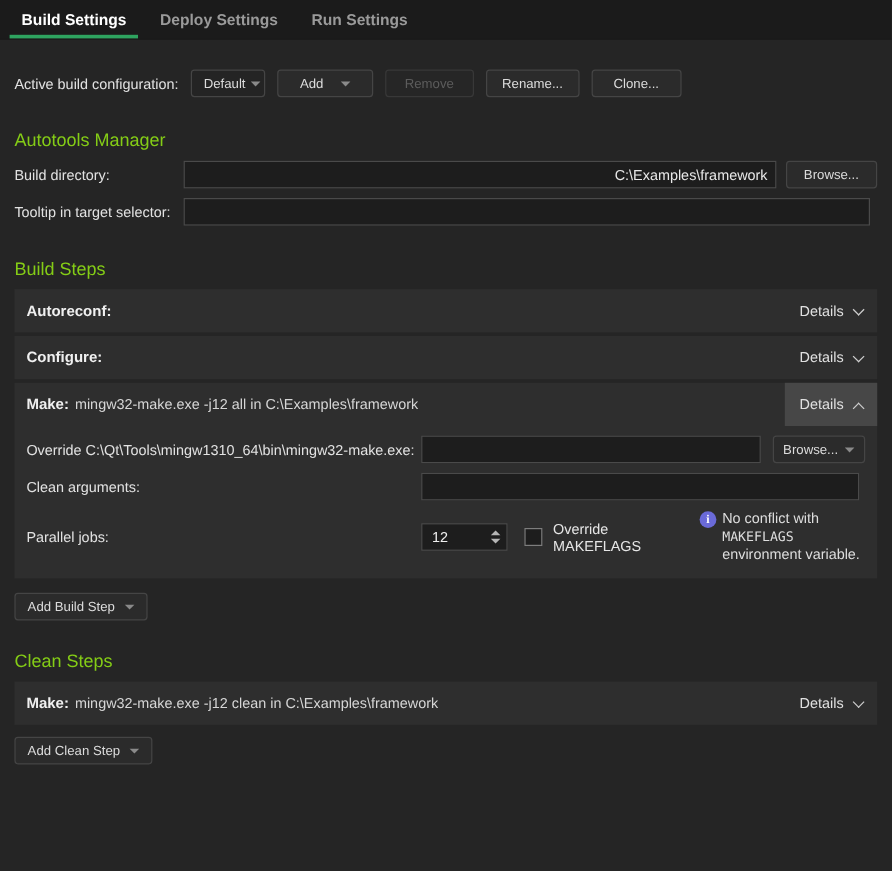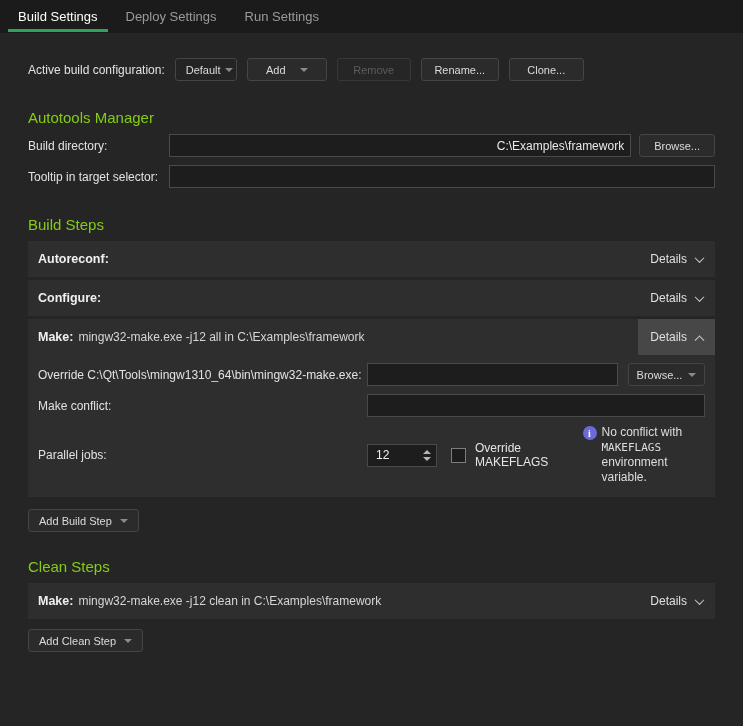--- a/index.html
+++ b/index.html
@@ -18,36 +18,36 @@
     background:#1b1b1b;
     display:flex;
     align-items:stretch;
     border-bottom:1px solid #1b1b1b;
   }
   .tab {
     padding:0 10px;
     margin-left:8px;
     display:flex;
     align-items:center;
-    font-weight:normal;
+    font-weight:bold;
     font-size:13px;
     color:#9a9a9a;
     position:relative;
     cursor:default;
   }
   .tab.active { color:#ffffff; }
   .tab.active::after {
     content:"";
     position:absolute;
     left:0; right:0; bottom:0;
     height:3px;
     background:var(--accent, #2ea35f);
   }
 
-  .content { padding:0 28px; }
+  .content { padding:0 12px; }
 
   
   .btn {
     background:#2b2b2b;
     border:1px solid #454545;
     border-radius:3px;
     color:#dcdcdc;
     height:23px;
     display:inline-flex;
     align-items:center;
@@ -331,21 +331,21 @@
     <div class="detail-row">
       <span class="dlabel">Override C:\Qt\Tools\mingw1310_64\bin\mingw32-make.exe:</span>
       <input class="tinput" style="width: 285px;" type="text" value="">
       <div class="btn" style="width:77px; margin-left:10px; padding:0 8px">
         <span>Browse...</span>
         <span class="arrow-down" style="margin-left:6px"></span>
       </div>
     </div>
 
     <div class="detail-row">
-      <span class="dlabel">Make conflict:</span>
+      <span class="dlabel">Clean arguments:</span>
       <input class="tinput" style="width: 365px;" type="text" value="">
     </div>
 
     <div class="detail-row">
       <span class="dlabel">Parallel jobs:</span>
       <div class="spinbox">
         <input class="spin-val" type="text" value="12" style="">
         <div class="spin-arrows">
           <span class="tri-up"></span>
           <span class="tri-down"></span>

